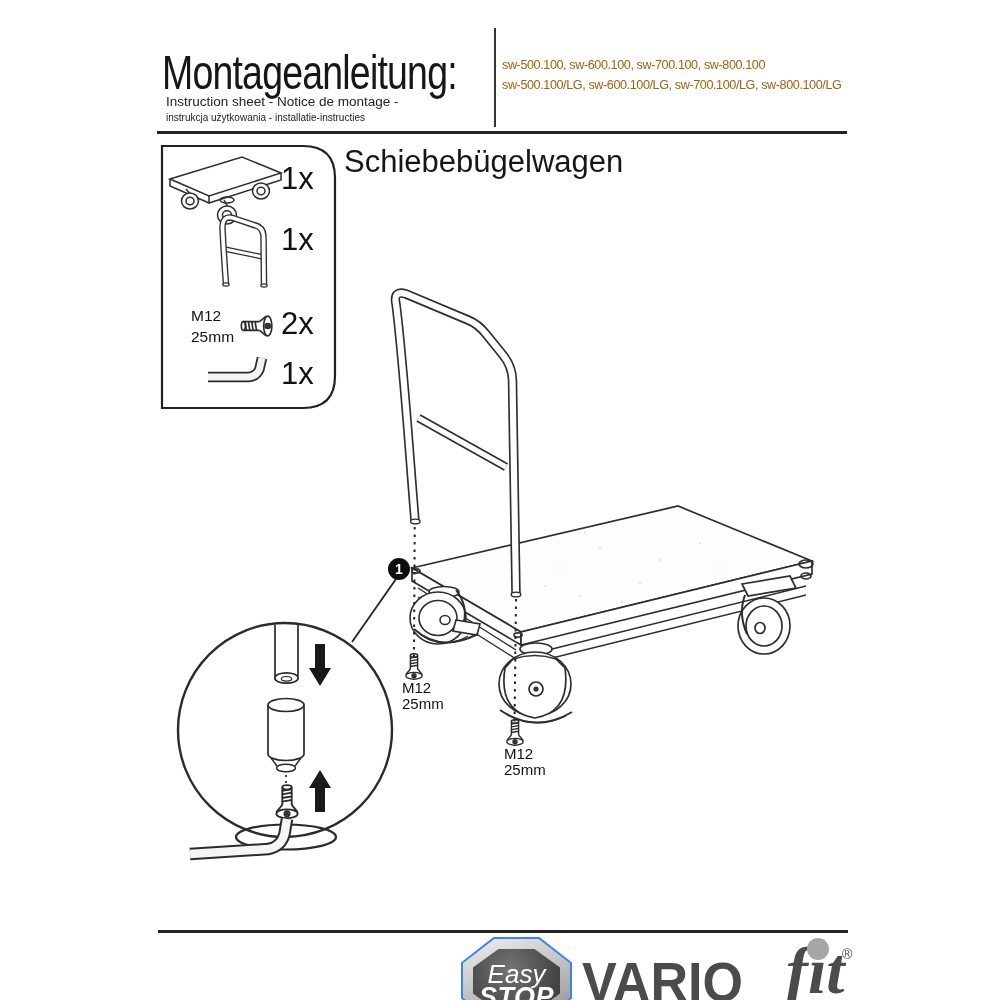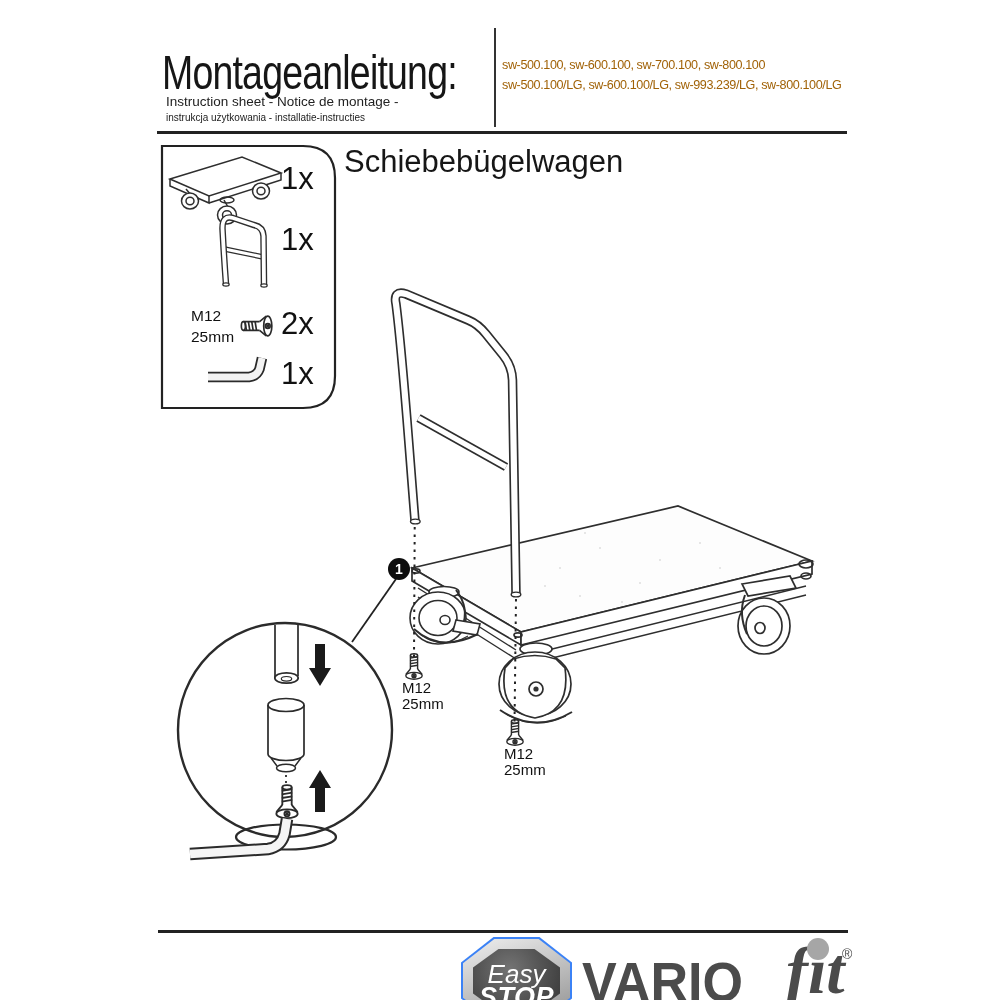--- a/index.html
+++ b/index.html
@@ -201,21 +201,21 @@
     <path d="M190,826 L268,821 Q281,819 284.5,806 L287,791" stroke="#2b2b2b" stroke-width="12.5" fill="none"></path>
     <path d="M190,826 L268,821 Q281,819 284.5,806 L287,791" stroke="#f5f5f5" stroke-width="8.5" fill="none"></path>
   </svg>
 
   <div class="abs hdr-title">Montageanleitung:</div>
   <div class="abs hdr-sub1">Instruction sheet - Notice de montage  -</div>
   <div class="abs hdr-sub2">instrukcja użytkowania - installatie-instructies</div>
   <div class="abs hdr-vline"></div>
   <div class="abs hdr-models">
     <div>sw-500.100, sw-600.100, sw-700.100, sw-800.100</div>
-    <div>sw-500.100/LG, sw-600.100/LG, sw-993.239/LG, sw-800.100/LG</div>
+    <div>sw-500.100/LG, sw-600.100/LG, sw-700.100/LG, sw-800.100/LG</div>
   </div>
   <div class="abs hdr-rule"></div>
 
   <div class="abs prod-title">Schiebebügelwagen</div>
 
   <div class="abs qty qty1">1x</div>
   <div class="abs qty qty2">1x</div>
   <div class="abs qty qty3">2x</div>
   <div class="abs qty qty4">1x</div>
   <div class="abs plabel pl1">M12</div>

